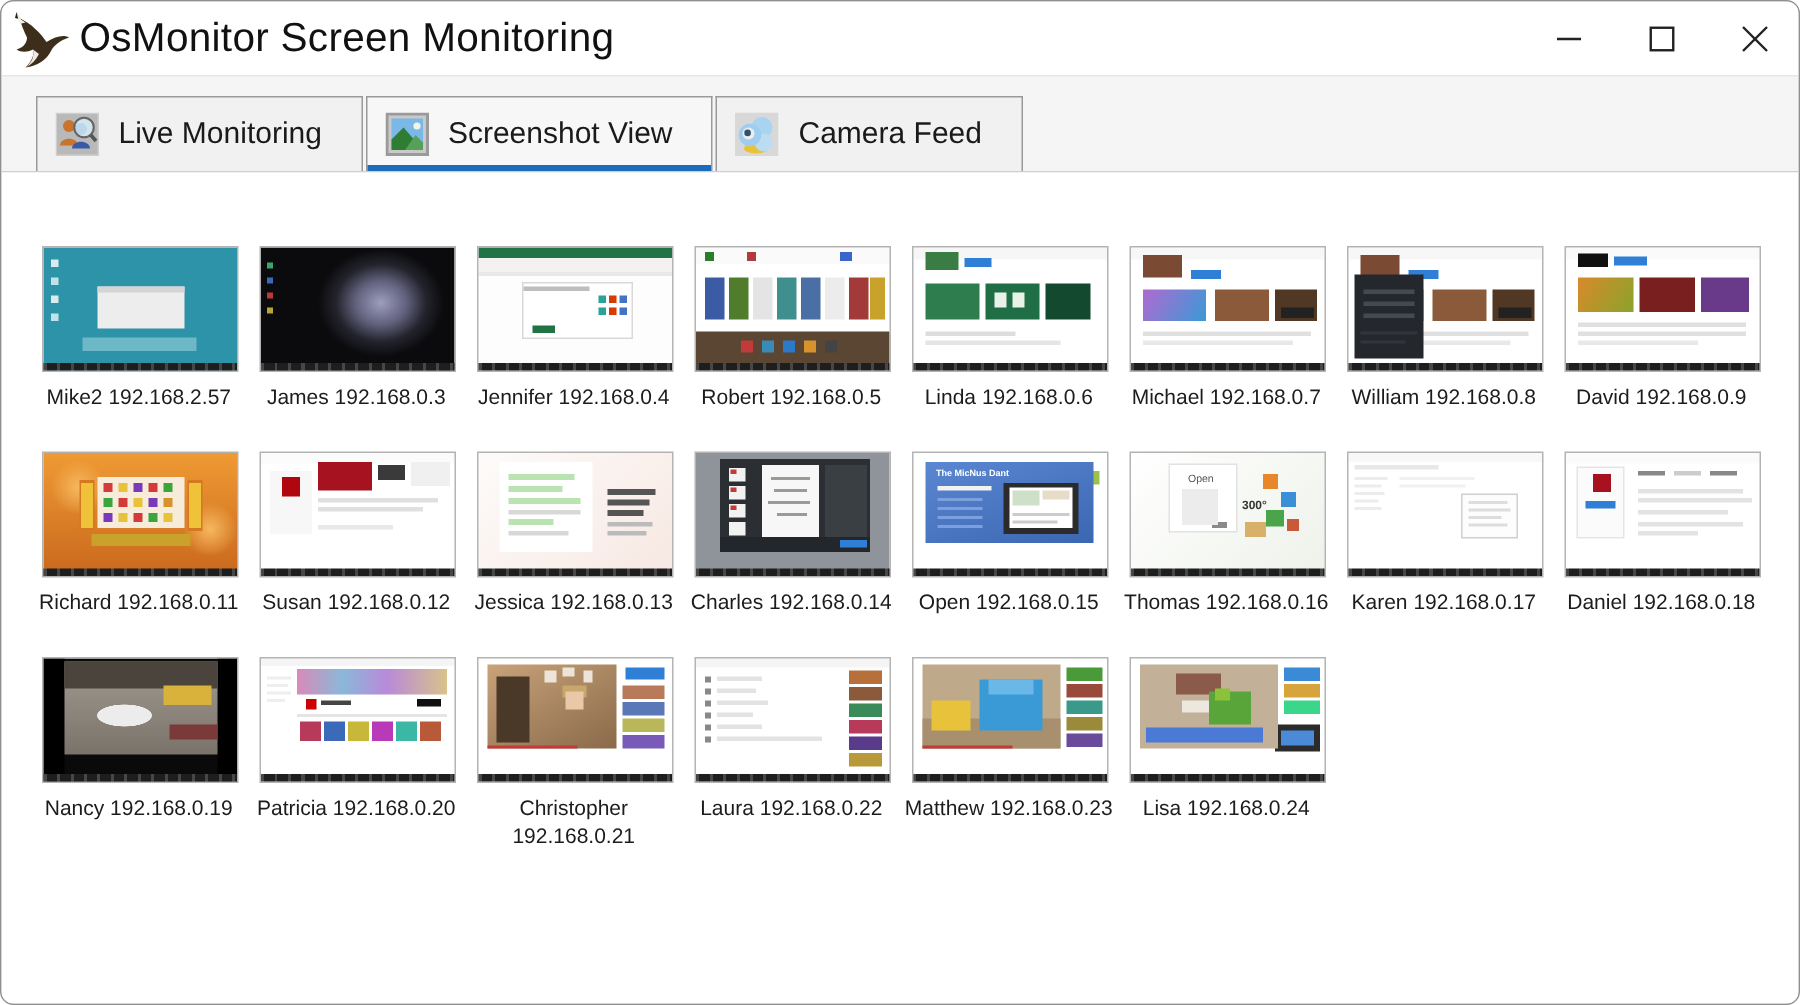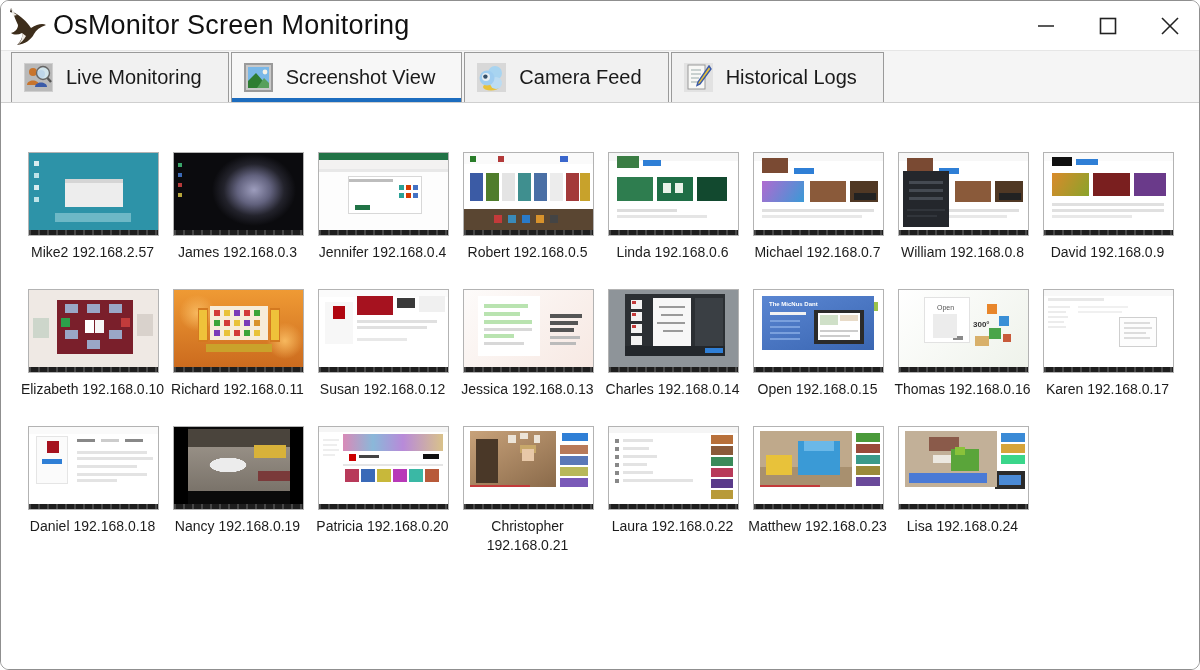--- a/index.html
+++ b/index.html
@@ -10,22 +10,22 @@
     display:flex; flex-direction:column;
   }
   
   .titlebar { height:49px; display:flex; align-items:center; background:#fff; position:relative; flex:0 0 auto; }
   .app-icon { width:40px; height:42px; margin:2px 6px 0 6px; }
   .title-text { font-size:27px; color:#111; letter-spacing:.2px; }
   .win-controls { position:absolute; right:14px; top:0; height:49px; display:flex; align-items:center; gap:32px; }
   .wc { width:30px; height:30px; display:flex; align-items:center; justify-content:center; cursor:default; }
   .wc svg { display:block; }
   
-  .tabstrip { height:53px; background:#f5f5f5; border-top:1px solid #e6e6e6; border-bottom:1px solid #cfcfcf;
-              display:flex; align-items:flex-end; padding:3px 0 0 10px; flex:0 0 auto; }
+  .tabstrip { height:65px; background:#f5f5f5; border-top:1px solid #e6e6e6; border-bottom:1px solid #cfcfcf;
+              display:flex; align-items:flex-end; padding:3px 0 0 23px; flex:0 0 auto; }
   .tab { height:50px; display:flex; align-items:center; gap:13px; padding:0 26px 0 12px;
          background:#f1f1f1; border:1px solid #9a9a9a; border-bottom:none; position:relative; margin-right:2px; }
   .tab .tab-label { font-size:20px; color:#1a1a1a; white-space:nowrap; }
   .tab.active { background:#f7f7f7;text-align:center; }
   .tab.active::after { content:""; position:absolute; left:0; right:0; bottom:0; height:4px; background:#1c6cbe; }
   .tab-icon { width:29px; height:29px; flex:0 0 auto; }
   
   .content { flex:1; background:#fff; overflow:hidden; }
   .grid { display:grid; grid-template-columns:repeat(8,131px); column-gap:14px; row-gap:27px;
           padding:49px 27px 0 27px; justify-content:start; }
@@ -463,32 +463,20 @@
         <rect x="0" y="0" width="29" height="29" fill="#d8d8d8"></rect>
         <ellipse cx="14" cy="24" rx="8" ry="3.4" fill="#e8c23a"></ellipse>
         <circle cx="18" cy="10" r="7" fill="#a8d4f0"></circle>
         <circle cx="19" cy="20" r="6" fill="#bcdcf2"></circle>
         <circle cx="10" cy="15" r="7.5" fill="#9fcdf0"></circle>
         <circle cx="9" cy="14" r="4" fill="#e8eef2"></circle>
         <circle cx="8.4" cy="13.6" r="2.2" fill="#35506a"></circle>
       </svg>
       <span class="tab-label">Camera Feed</span>
     </div>
-    <div class="tab">
-      <svg class="tab-icon" viewBox="0 0 29 29">
-        <rect x="0" y="0" width="29" height="29" fill="#e2e2e2"></rect>
-        <rect x="4" y="2" width="17" height="24" fill="#f8f8f6" stroke="#9a9a9a" stroke-width="1"></rect>
-        <line x1="7" y1="7" x2="17" y2="7" stroke="#9aa" stroke-width="1.2"></line>
-        <line x1="7" y1="11" x2="17" y2="11" stroke="#9aa" stroke-width="1.2"></line>
-        <line x1="7" y1="15" x2="15" y2="15" stroke="#9aa" stroke-width="1.2"></line>
-        <line x1="7" y1="19" x2="16" y2="19" stroke="#9aa" stroke-width="1.2"></line>
-        <path d="M25 3 L27 6 L16 21 L13 22.5 L14 19 Z" fill="#e8c23a" stroke="#3a5aa8" stroke-width="1.4"></path>
-      </svg>
-      <span class="tab-label">Historical Logs</span>
-    </div>
   </div>
 
   <div class="content">
     <div class="grid">
   <div class="tile">
     <div class="screen s-teal-desktop"></div>
     <div class="tile-label"><span class="m-name">Mike2</span> <span class="m-ip">192.168.2.57</span></div>
   </div>
 
 
@@ -520,24 +508,20 @@
   <div class="tile">
     <div class="screen s-game-page-menu"></div>
     <div class="tile-label"><span class="m-name">William</span> <span class="m-ip">192.168.0.8</span></div>
   </div>
 
   <div class="tile">
     <div class="screen s-david-page"></div>
     <div class="tile-label"><span class="m-name">David</span> <span class="m-ip">192.168.0.9</span></div>
   </div>
 
-  <div class="tile">
-    <div class="screen s-card-table"></div>
-    <div class="tile-label"><span class="m-name">Elizabeth</span> <span class="m-ip">192.168.0.10</span></div>
-  </div>
 
   <div class="tile">
     <div class="screen s-slots"></div>
     <div class="tile-label"><span class="m-name">Richard</span> <span class="m-ip">192.168.0.11</span></div>
   </div>
 
   <div class="tile">
     <div class="screen s-red-store"></div>
     <div class="tile-label"><span class="m-name">Susan</span> <span class="m-ip">192.168.0.12</span></div>
   </div>

